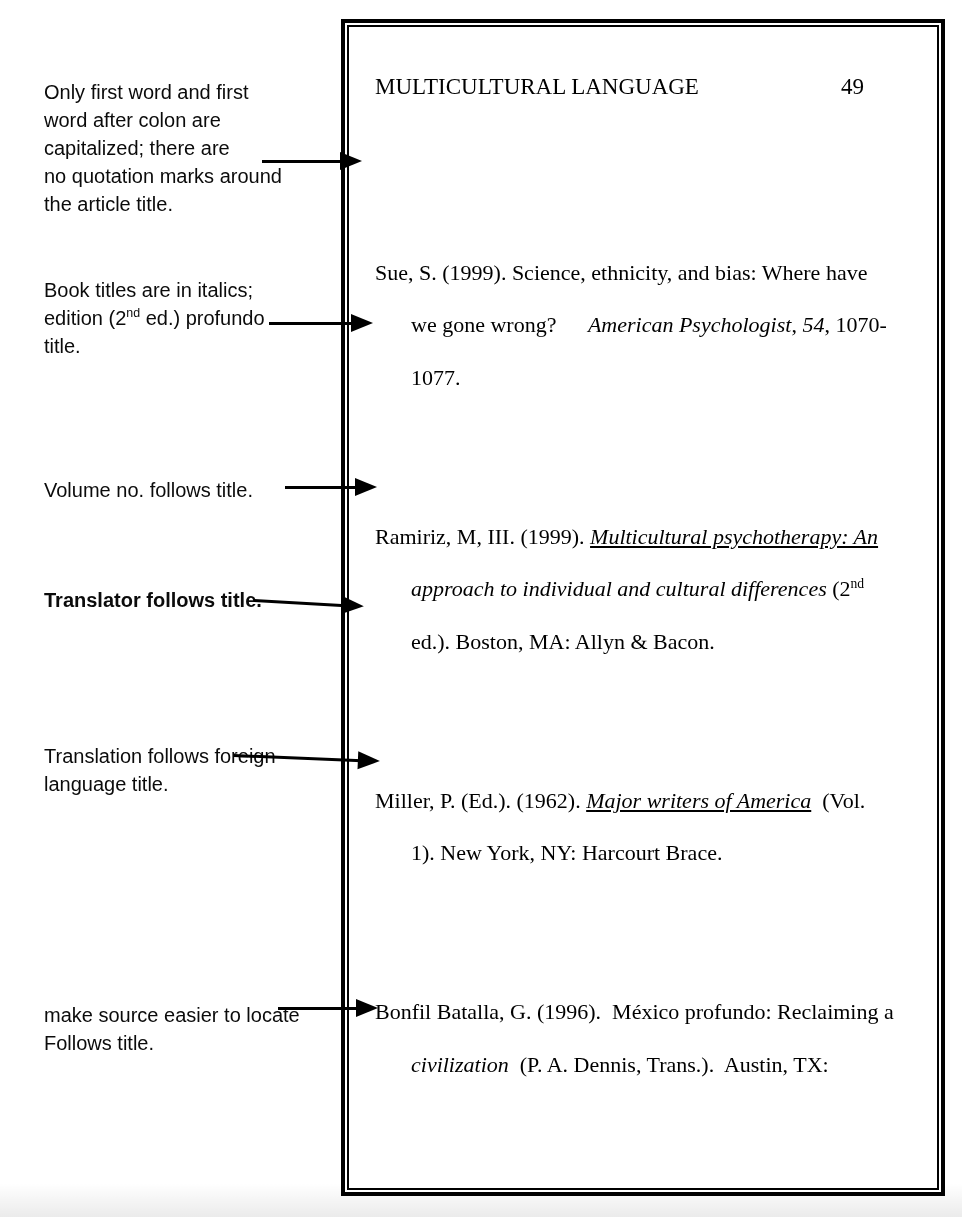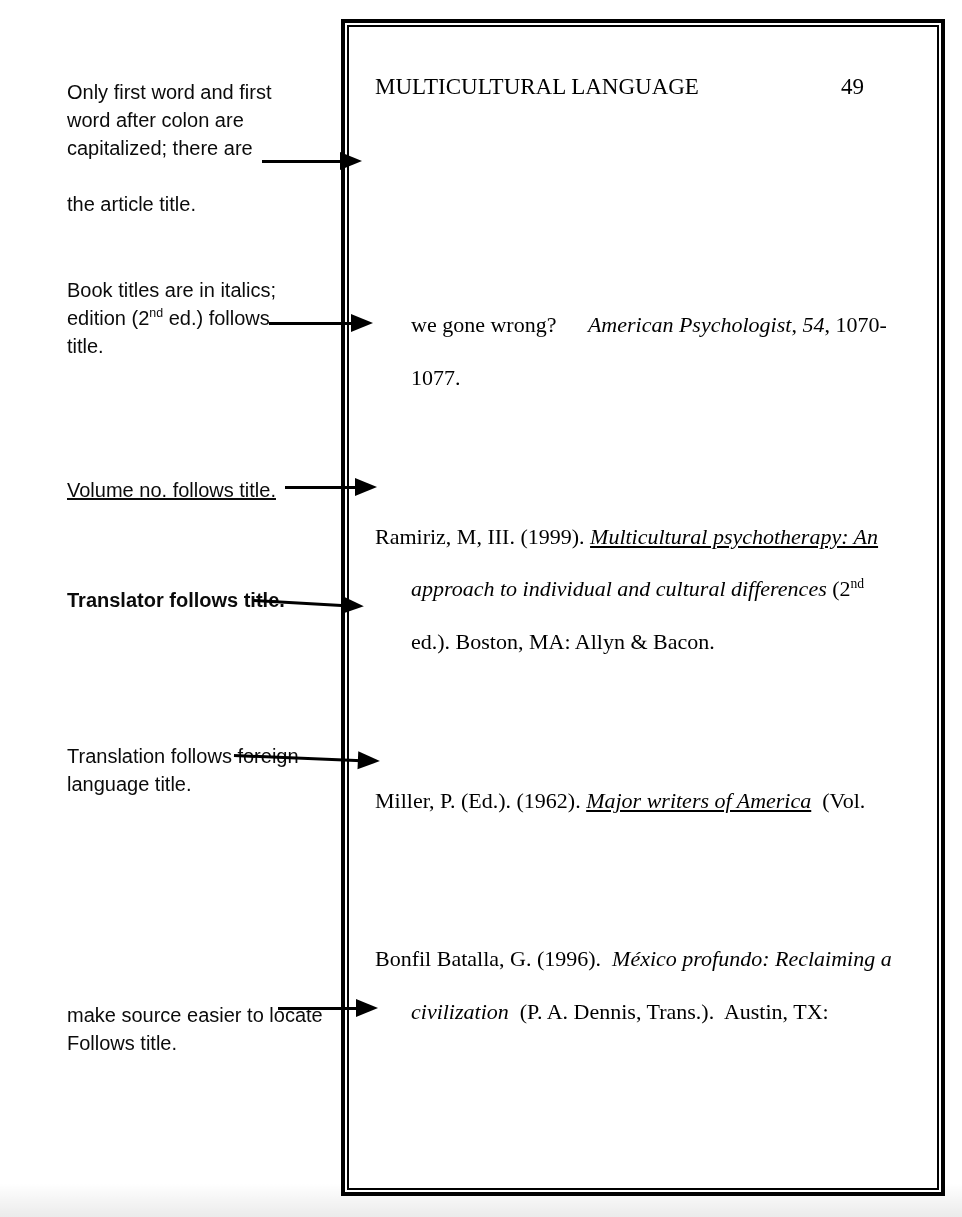--- a/index.html
+++ b/index.html
@@ -59,25 +59,24 @@
   }
 
   
   .annotation {
     position: absolute;
     left: 44px;
     font-size: 20px;
     line-height: 28px;
     color: #0b0b0b;
     z-index: 3;
-    margin-left: 23px;
   }
   #ann-1 { top: 78px; }
   #ann-2 { top: 276px; }
-  #ann-3 { top: 476px; text-decoration: underline; }
+  #ann-3 { top: 476px; }
   #ann-4 { top: 586px; font-weight: bold; }
   #ann-5 { top: 742px; }
   #ann-6 { top: 973px; }
 
   
   .arrow {
     position: absolute;
     height: 0;
     z-index: 5;
     transform-origin: left center;
@@ -108,22 +107,22 @@
     position: absolute;
     left: 0; right: 0; bottom: 0;
     height: 34px;
     background: linear-gradient(to bottom, rgba(0,0,0,0), rgba(0,0,0,0.08));
     z-index: 0;
   }
 </style>
 </head>
 <body>
 
-<div class="annotation" id="ann-1"><span>Only first word and first</span><br><span>word after colon are</span><br><span>capitalized; there are</span><br><br><span>the article title.</span></div>
-<div class="annotation" id="ann-2"><span>Book titles are in italics;</span><br><span>edition (2</span><sup>nd</sup><span> ed.) follows</span><br><span>title.</span></div>
+<div class="annotation" id="ann-1"><span>Only first word and first</span><br><span>word after colon are</span><br><span>capitalized; there are</span><br><span>no quotation marks around</span><br><span>the article title.</span></div>
+<div class="annotation" id="ann-2"><span>Book titles are in italics;</span><br><span>edition (2</span><sup>nd</sup><span> ed.) profundo</span><br><span>title.</span></div>
 <div class="annotation" id="ann-3"><span>Volume no. follows title.</span></div>
 <div class="annotation" id="ann-4"><span>Translator follows title.</span></div>
 <div class="annotation" id="ann-5"><span>Translation follows foreign</span><br><span>language title.</span></div>
 <div class="annotation" id="ann-6"><br><span>make source easier to locate</span><br><span>Follows title.</span></div>
 
 <div class="arrow" id="arrow-1">
   <div class="shaft"></div>
   <div class="head"></div>
 </div>
 <div class="arrow" id="arrow-2">
@@ -150,24 +149,24 @@
 <div class="page-box">
   <div class="page-box-inner">
     <div class="page-content">
 
       <div class="running-head-row">
         <span>MULTICULTURAL LANGUAGE</span>
         <span>49</span>
       </div>
 
       <div class="references">
-        <p class="ref"><br><span>we gone wrong? </span><span style="font-style: italic; margin-left: 26px;">American Psychologist</span><span>, </span><span style="font-style: italic;">54</span><span>, 1070-</span><br><span>1077.</span></p>
+        <p class="ref"><span>Sue, S. (1999). Science, ethnicity, and bias: Where have</span><br><span>we gone wrong? </span><span style="font-style: italic; margin-left: 26px;">American Psychologist</span><span>, </span><span style="font-style: italic;">54</span><span>, 1070-</span><br><span>1077.</span></p>
         <p class="ref"><span>Ramiriz, M, III. (1999). </span><span style="font-style: italic; text-decoration: underline;">Multicultural psychotherapy: An</span><br><span style="font-style: italic; text-align: center;">approach to individual and cultural differences</span><span> (2</span><sup>nd</sup><br><span>ed.). Boston, MA: Allyn &amp; Bacon.</span></p>
-        <p class="ref"><span>Miller, P. (Ed.). (1962). </span><span style="font-style: italic; text-decoration: underline;">Major writers of America</span><span>  (Vol.</span><br></p>
-        <p class="ref"><span>Bonfil Batalla, G. (1996).  </span><span style="font-style: italic;">México profundo: Reclaiming a</span><br><span style="font-style: italic;">civilization</span><span>  (P. A. Dennis, Trans.).  Austin, TX:</span><br></p>
+        <p class="ref"><span>Miller, P. (Ed.). (1962). </span><span style="font-style: italic; text-decoration: underline;">Major writers of America</span><span>  (Vol.</span><br><span>1). New York, NY: Harcourt Brace.</span></p>
+        <p class="ref"><span>Bonfil Batalla, G. (1996).  </span><span style="">México profundo: Reclaiming a</span><br><span style="font-style: italic;">civilization</span><span>  (P. A. Dennis, Trans.).  Austin, TX:</span><br></p>
         
         
       </div>
 
     </div>
   </div>
 </div>
 
 <div class="bottom-fade"></div>
 

